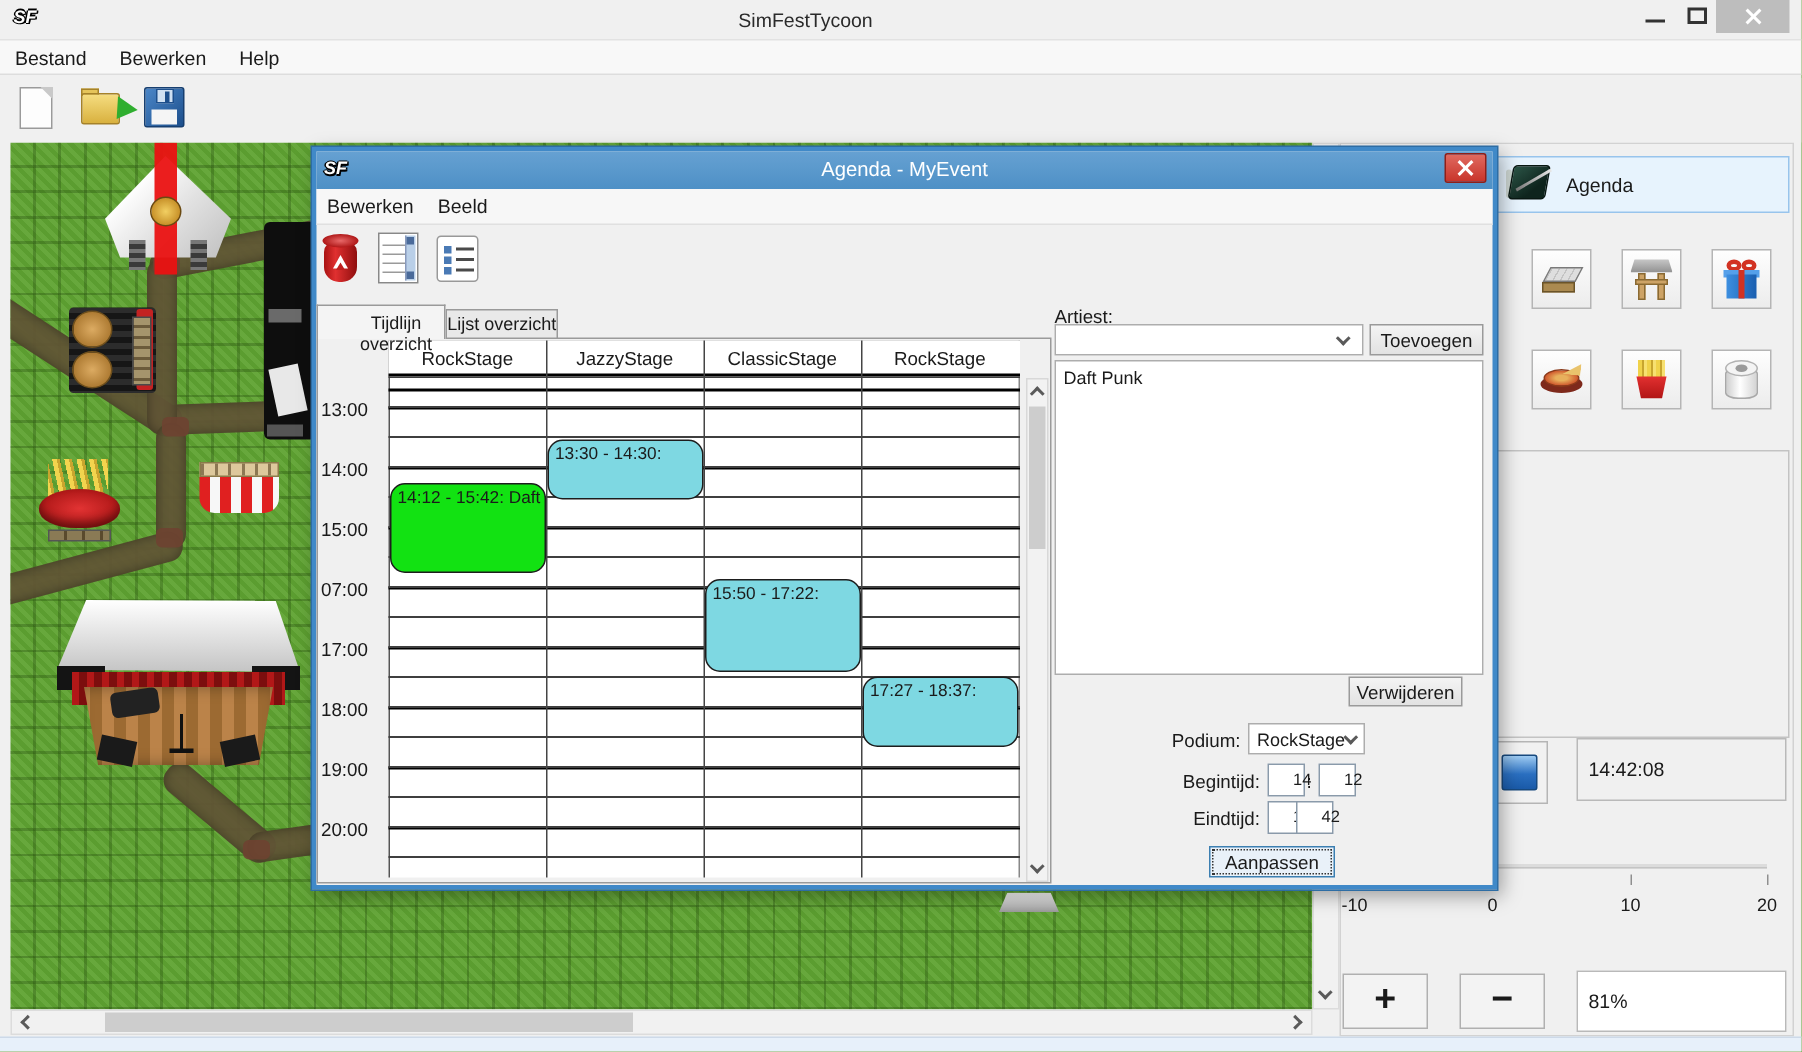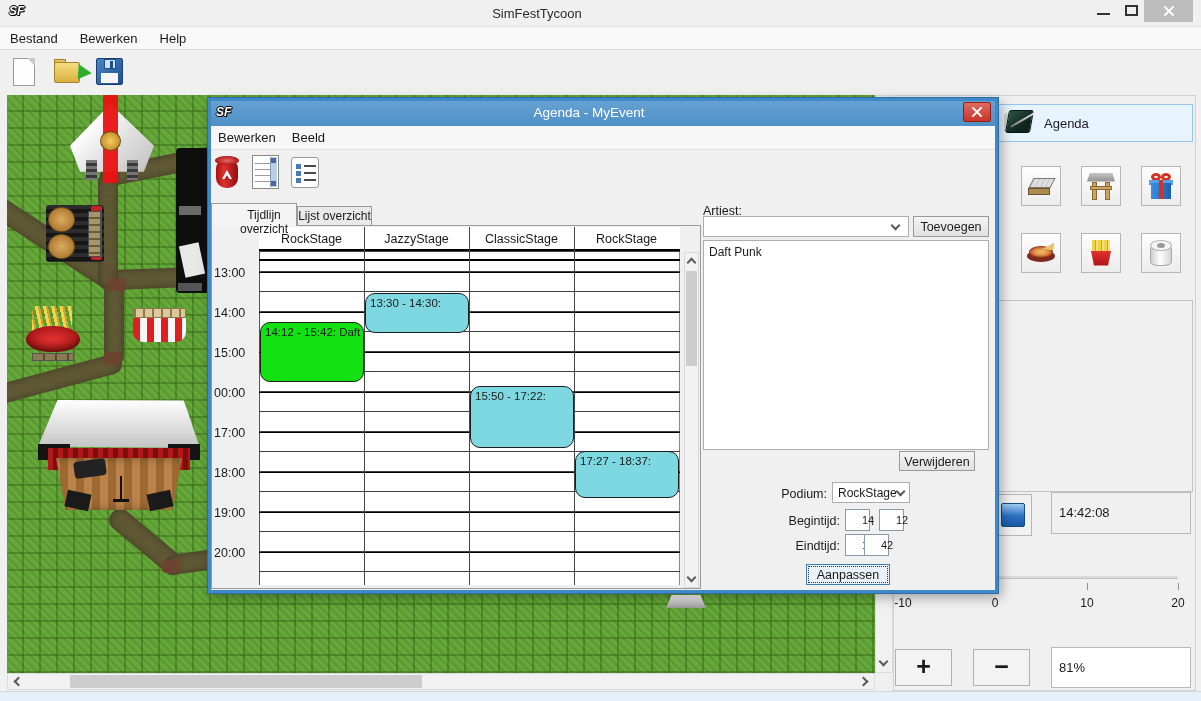--- a/index.html
+++ b/index.html
@@ -154,21 +154,21 @@
   .ticklabel { position:absolute; top:596px; transform:translateX(-50%); font-size:12px; z-index:4; }
   #plus-btn,#minus-btn { position:absolute; top:649px; width:57px; height:37px; background:#f3f3f3; border:1px solid #b0b0b0;
       font-size:25px; font-weight:bold; text-align:center; line-height:32px; z-index:4; }
   #zoom-box { left:1051px; top:647px; width:140px; height:41px; background:#fff; border:1px solid #b9b9b9; z-index:4; padding:12px 0 0 7px; font-size:13px; }
   #statusbar { left:0; top:691px; width:1201px; height:10px; background:#e7f0fa; border-top:1px solid #cdd9e8; z-index:5; }
 
   
   #dialog { left:208px; top:98px; width:790px; height:495px; border:3px solid #4089c8; outline:1px solid #2e6da4;
             background:#f0f0f0; box-shadow:3px 4px 12px rgba(0,0,0,.35); z-index:10; }
   #dlg-titlebar { left:211px; top:101px; width:784px; height:25px; background:linear-gradient(#66a1d2,#4e90c6); z-index:11; }
-  #dlg-title { left:197px; top:105px; width:784px; text-align:center; color:#fff; font-size:13.5px; z-index:12; }
+  #dlg-title { left:211px; top:105px; width:784px; text-align:center; color:#fff; font-size:13.5px; z-index:12; }
   #dlg-close { left:963px; top:102px; width:28px; height:20px; background:linear-gradient(#e06a60,#c8342a); border:1px solid #8f1f18; border-radius:2px; z-index:12; }
   #dlg-menubar { left:211px; top:126px; width:784px; height:24px; background:#f7f7f7; border-bottom:1px solid #e0e0e0;
       display:flex; align-items:center; gap:16px; padding-left:7px; font-size:13px; z-index:11; }
   .dlg-toolbtn { position:absolute; z-index:11; }
   .trash { position:relative; width:24px; height:33px; }
   .trash .tbody { position:absolute; left:1px; top:5px; width:22px; height:27px; border-radius:7px 7px 10px 10px;
       background:linear-gradient(90deg,#a81212,#e03030 35%,#8f0e0e); }
   .trash .tlid { position:absolute; left:0; top:0; width:24px; height:9px; border-radius:50%;
       background:radial-gradient(#e86868,#b01818 70%); }
   .trash .tsym { position:absolute; left:7px; top:14px; width:0; height:0;
@@ -447,21 +447,21 @@
   <div>RockStage</div>
 </div>
 <div class="abs" id="grid-body"></div>
 <div class="colsep" style="left:364px;"></div>
 <div class="colsep" style="left:469px;"></div>
 <div class="colsep" style="left:574px;"></div>
 
 <div class="timelabel" style="top:266px;">13:00</div>
 <div class="timelabel" style="top:306px;">14:00</div>
 <div class="timelabel" style="top:346px;">15:00</div>
-<div class="timelabel" style="top:386px;">00:00</div>
+<div class="timelabel" style="top:386px;">07:00</div>
 <div class="timelabel" style="top:426px;">17:00</div>
 <div class="timelabel" style="top:466px;">18:00</div>
 <div class="timelabel" style="top:506px;">19:00</div>
 <div class="timelabel" style="top:546px;">20:00</div>
 
 <div class="event" style="left:260px;top:322px;width:104px;height:60px;background:#12e212;">14:12 - 15:42: Daft Punk</div>
 <div class="event" style="left:365px;top:293px;width:104px;height:40px;background:#7ed8e2;">13:30 - 14:30:</div>
 <div class="event" style="left:470px;top:386px;width:104px;height:62px;background:#7ed8e2;">15:50 - 17:22:</div>
 <div class="event" style="left:575px;top:451px;width:104px;height:47px;background:#7ed8e2;">17:27 - 18:37:</div>
 

